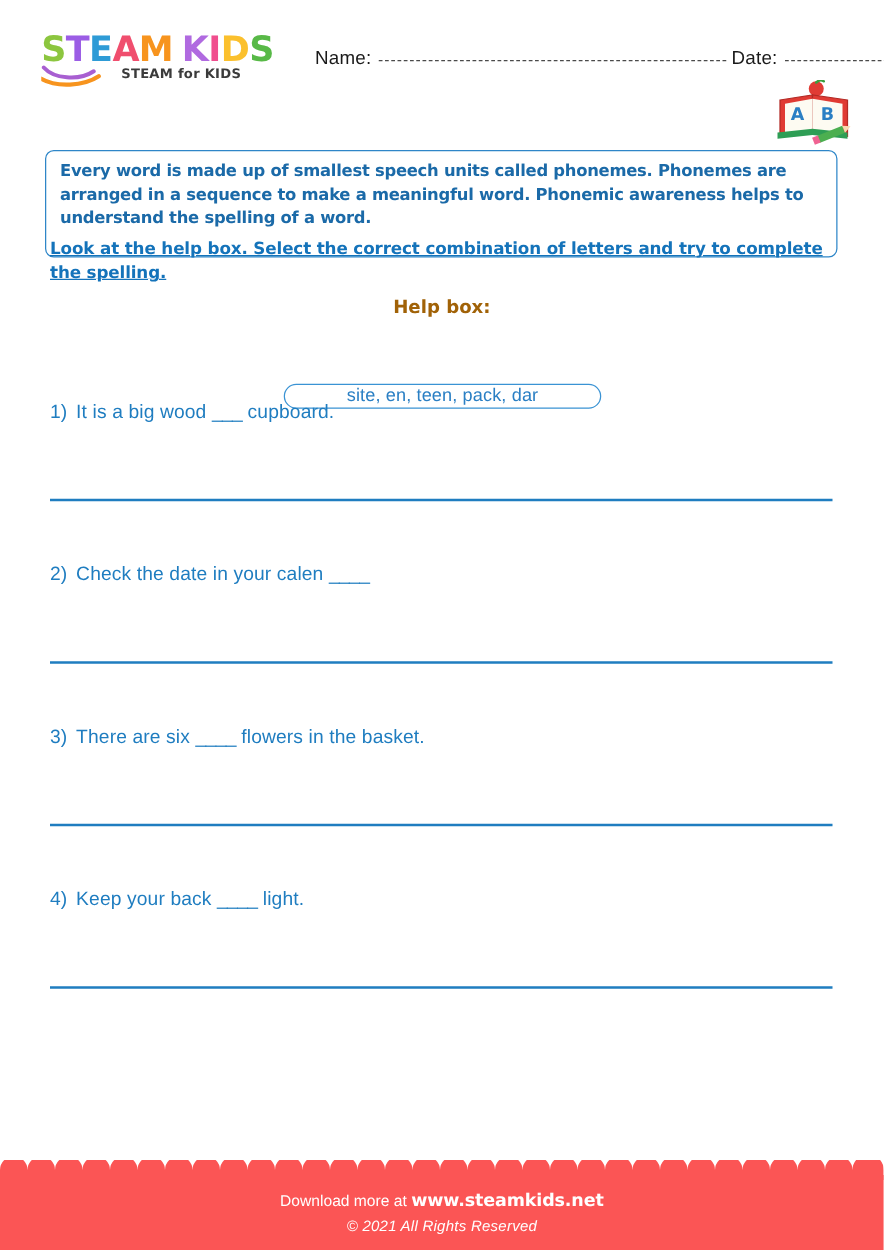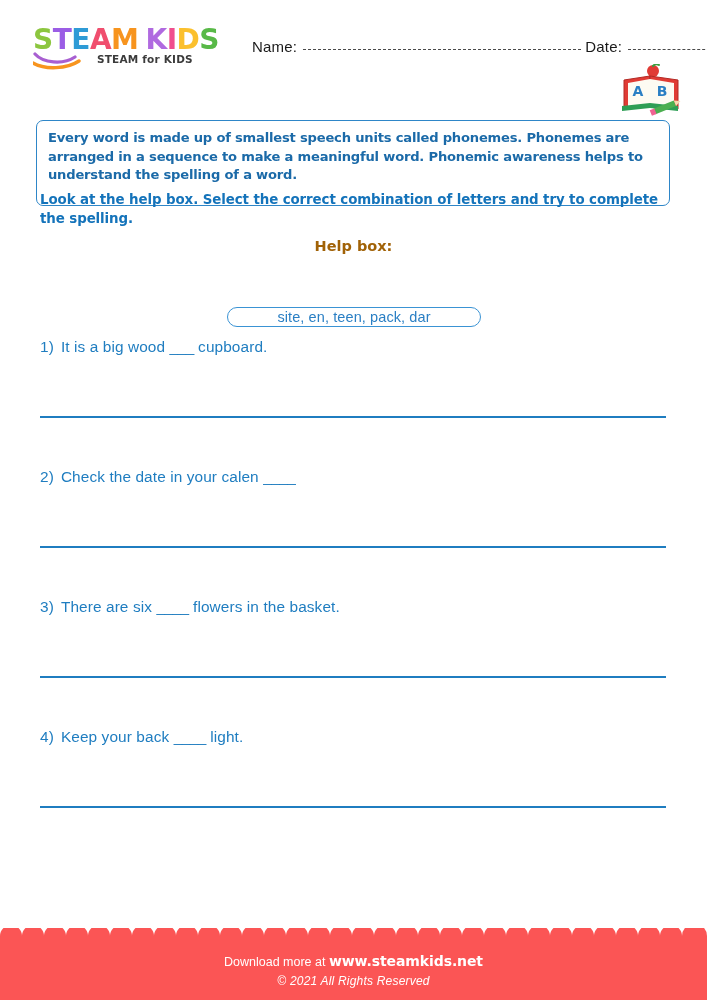--- a/index.html
+++ b/index.html
@@ -122,20 +122,21 @@
   .instr {
     position: absolute;
     left: 40px; top: 190px;
     width: 620px;
     font-family: "DejaVu Sans", sans-serif;
     font-weight: bold;
     font-size: 13.4px;
     line-height: 1.45;
     color: #1473ba;
     letter-spacing: -0.1px;
+    text-decoration: underline;
   }
 
   
   .help-title {
     position: absolute;
     left: 0; top: 238px;
     width: 707px;
     text-align: center;
     font-family: "DejaVu Sans", sans-serif;
     font-weight: bold;
@@ -157,21 +158,21 @@
   .help-words {
     font-family: "Liberation Sans", sans-serif;
     font-size: 14.5px;
     color: #2a7fc4;
     letter-spacing: 0.1px;
   }
 
   
   .questions {
     position: absolute;
-    left: 0; top: 338px;
+    left: 0; top: 321px;
     width: 707px;
   }
   .q-block { position: relative; height: 130px; }
   .q-text {
     position: absolute;
     left: 40px; top: 0;
     font-family: "Liberation Sans", sans-serif;
     font-size: 15.4px;
     color: #1f7dc0;
     white-space: nowrap;

